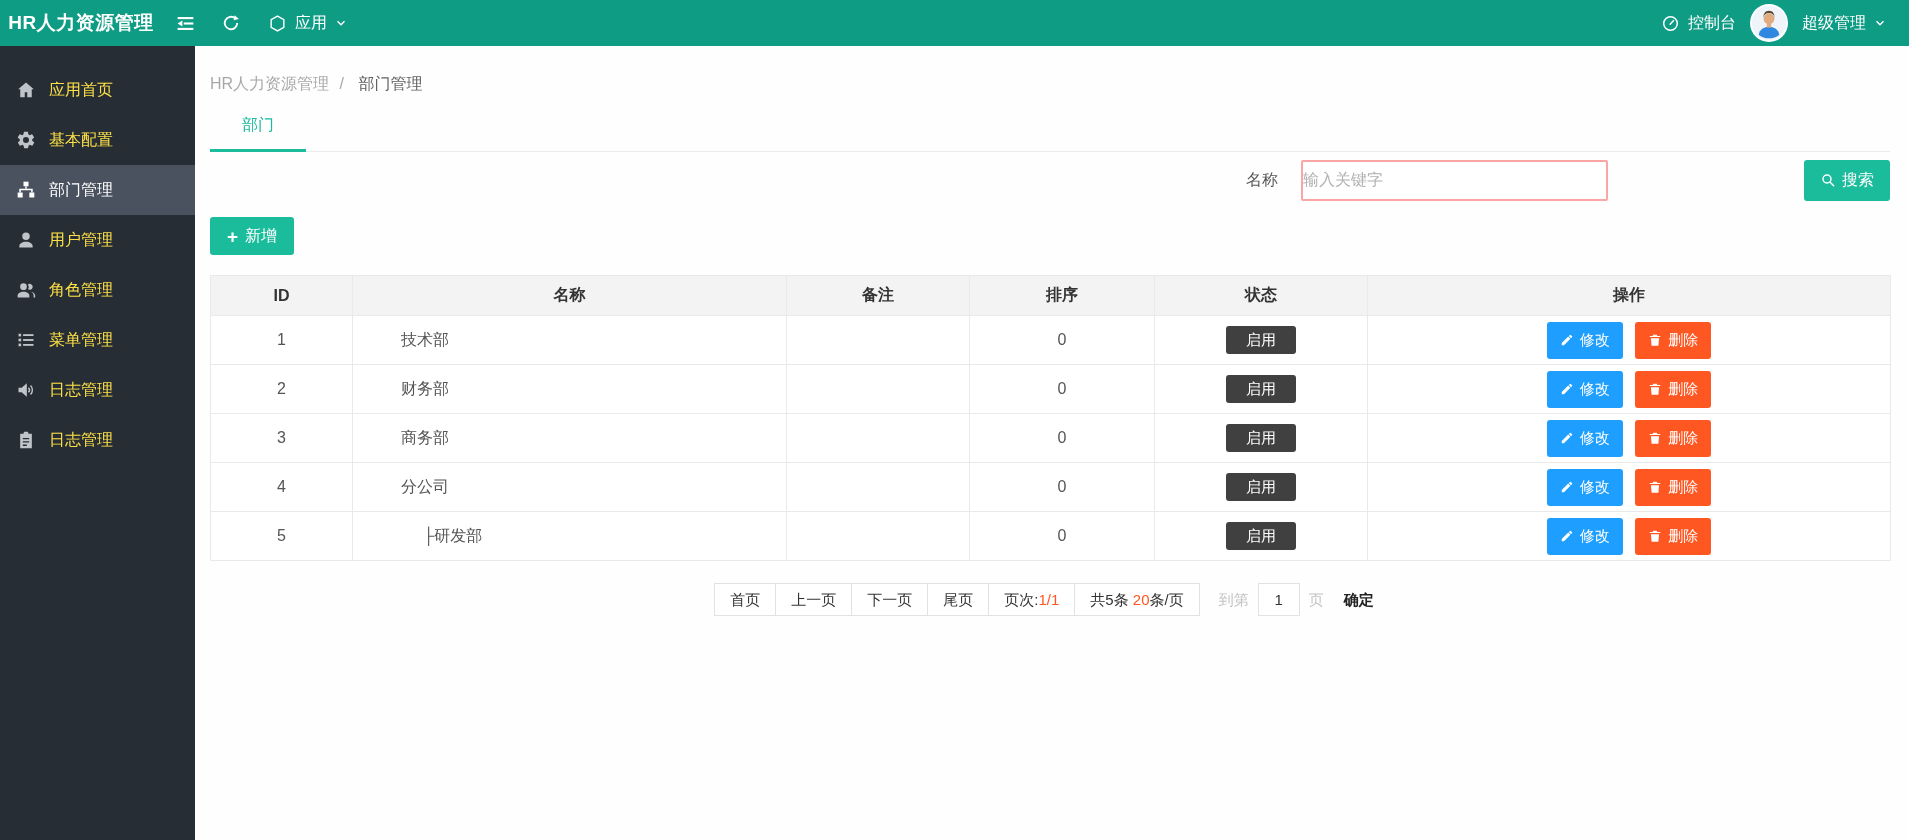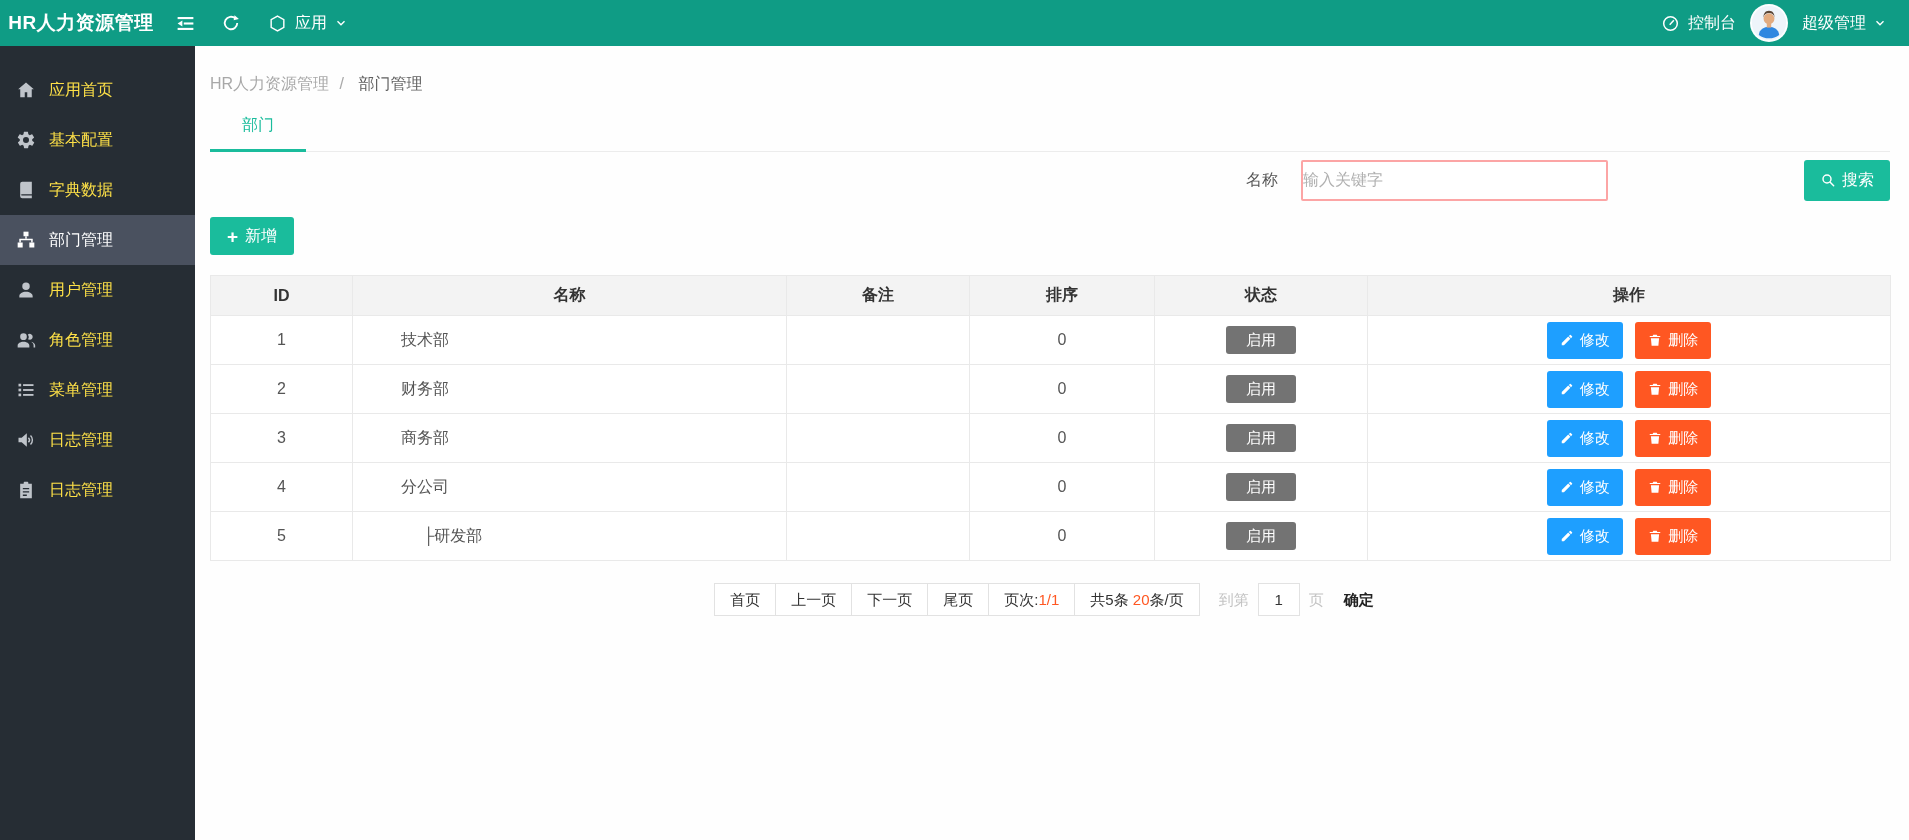--- a/index.html
+++ b/index.html
@@ -52,21 +52,21 @@
     border-radius:3px; font-size:16px; display:inline-flex; align-items:center; gap:7px; cursor:pointer; }
   .btn-add .plus { font-size:19px; font-weight:bold; line-height:1; }
 
   
   table.grid { margin-top:20px; width:1680px; border-collapse:collapse; table-layout:fixed; }
   .grid th, .grid td { border:1px solid #e9e9e9; font-size:16px; }
   .grid th { height:40px; background:#f3f3f3; color:#333; font-weight:bold; text-align:center; }
   .grid td { height:49px; color:#555; text-align:center; background:#fff; }
   .grid td.c-name { text-align:left; padding-left:48px; }
   .grid td.c-name.indent { padding-left:70px; }
-  .badge { display:inline-block; background:#737373; color:#fff; font-size:15px;
+  .badge { display:inline-block; background:#404040; color:#fff; font-size:15px;
     padding:5px 20px; border-radius:3px; line-height:1.2; }
   .btn-edit, .btn-del { height:37px; padding:0 13px; border:none; border-radius:3px;
     color:#fff; font-size:15px; display:inline-flex; align-items:center; gap:6px; cursor:pointer; }
   .btn-edit { background:#1e9fff; }
   .btn-del { background:#ff5722; margin-left:8px; }
 
   
   .pager { margin-top:22px; display:flex; justify-content:center; align-items:center; font-size:15px; }
   .pg { border:1px solid #e2e2e2; margin-left:-1px; height:33px; line-height:31px;
     padding:0 15px; background:#fff; color:#333; cursor:pointer; white-space:nowrap; }
@@ -150,29 +150,20 @@
     </span>
     <span>应用首页</span>
   </div>
   <div class="side-item">
     <span class="sicon">
       <svg width="20" height="20" viewBox="0 0 24 24" fill="currentColor">
           <path d="M19.4 13c.1-.3.1-.7.1-1s0-.7-.1-1l2.1-1.6c.2-.2.2-.4.1-.6l-2-3.4c-.1-.2-.4-.3-.6-.2l-2.5 1c-.5-.4-1.1-.7-1.7-1l-.4-2.6c0-.2-.2-.4-.5-.4h-4c-.2 0-.4.2-.5.4l-.4 2.6c-.6.3-1.2.6-1.7 1l-2.5-1c-.2-.1-.5 0-.6.2l-2 3.4c-.1.2-.1.5.1.6L4.6 11c-.1.3-.1.7-.1 1s0 .7.1 1l-2.1 1.6c-.2.2-.2.4-.1.6l2 3.4c.1.2.4.3.6.2l2.5-1c.5.4 1.1.7 1.7 1l.4 2.6c0 .2.2.4.5.4h4c.2 0 .4-.2.5-.4l.4-2.6c.6-.3 1.2-.6 1.7-1l2.5 1c.2.1.5 0 .6-.2l2-3.4c.1-.2.1-.5-.1-.6L19.4 13zM12 15.6a3.6 3.6 0 1 1 0-7.2 3.6 3.6 0 0 1 0 7.2z"></path>
         </svg>
     </span>
     <span>基本配置</span>
-  </div>
-  <div class="side-item">
-    <span class="sicon">
-      <svg width="20" height="20" viewBox="0 0 24 24" fill="currentColor">
-          <path d="M5 4.5A2.5 2.5 0 0 1 7.5 2H19v15H7.5A2.5 2.5 0 0 0 5 19.5v-15z"></path>
-          <path d="M5 19.5A2.5 2.5 0 0 0 7.5 22H19v-3.4H7.5c-1 0-1.9-.4-2.5-1.1v1.5z"></path>
-        </svg>
-    </span>
-    <span>字典数据</span>
   </div>
   <div class="side-item active">
     <span class="sicon">
       <svg width="20" height="20" viewBox="0 0 24 24" fill="currentColor">
           <rect x="9" y="2" width="6" height="5.5"></rect>
           <rect x="11.1" y="7.5" width="1.8" height="3"></rect>
           <rect x="4" y="10.5" width="16" height="1.8"></rect>
           <rect x="4" y="11.5" width="1.8" height="3.5"></rect>
           <rect x="18.2" y="11.5" width="1.8" height="3.5"></rect>
           <rect x="2" y="15" width="6" height="6"></rect>

